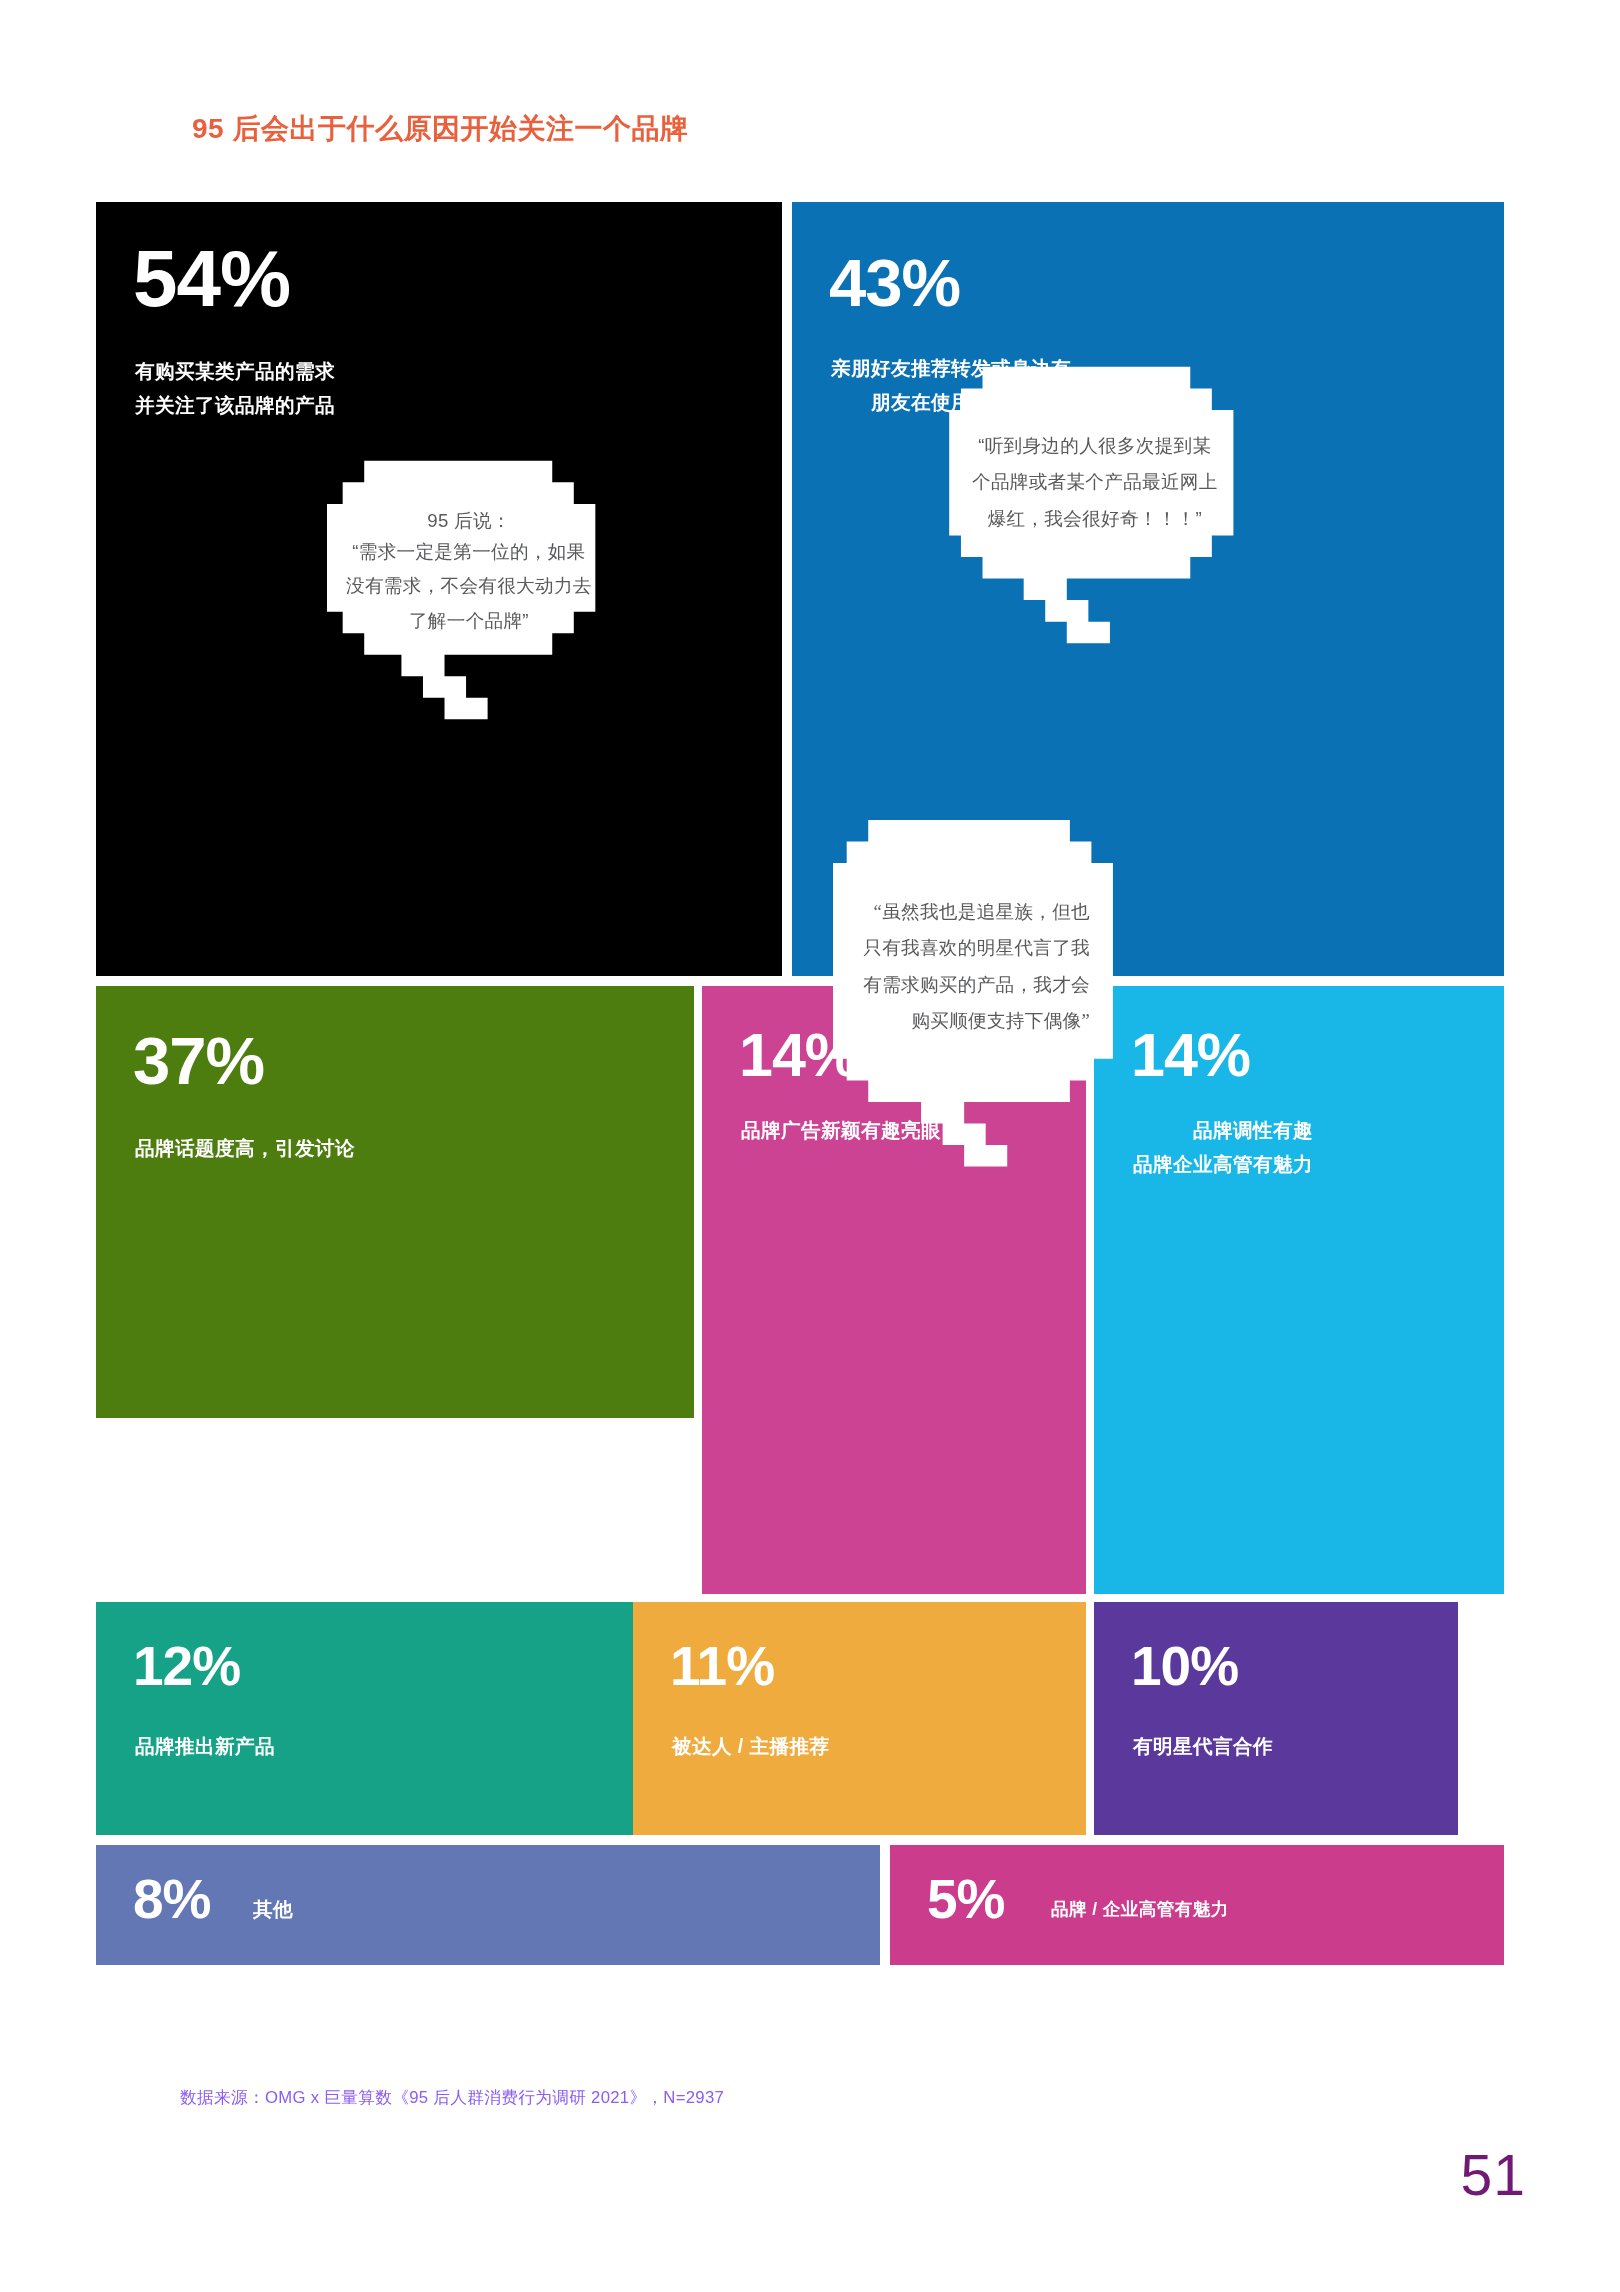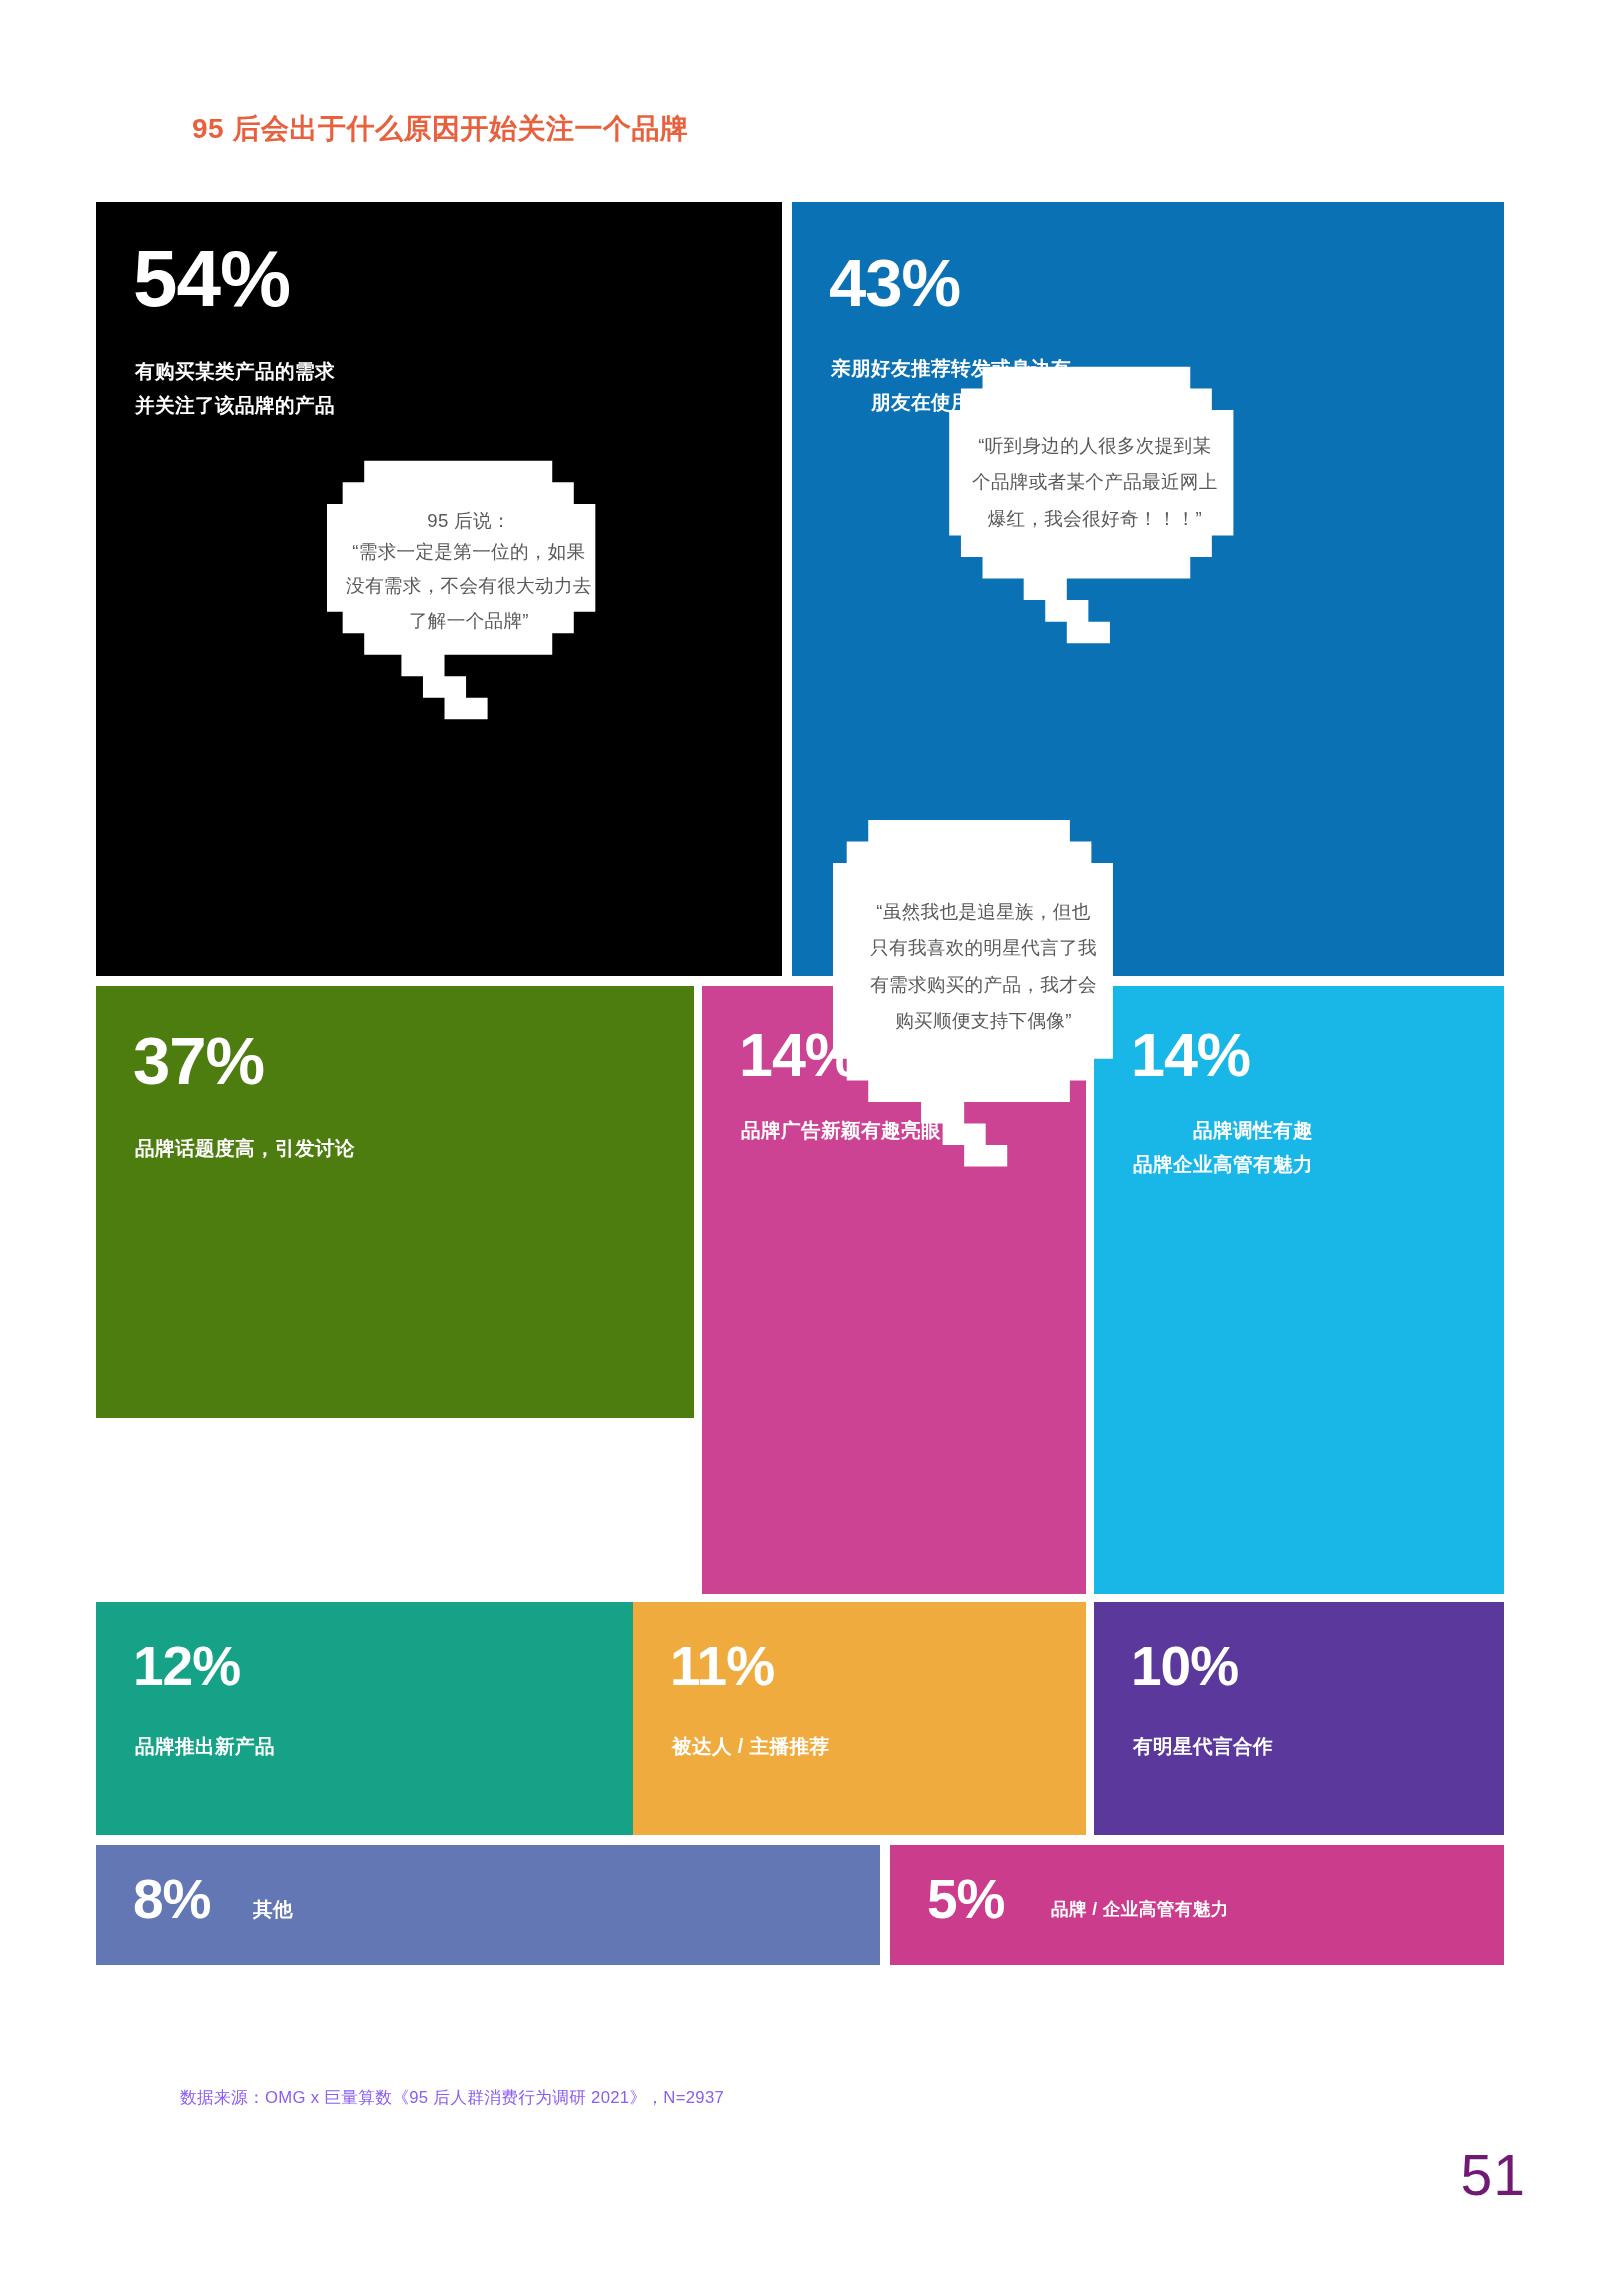--- a/index.html
+++ b/index.html
@@ -145,21 +145,21 @@
   <div class="panel" style="left:0px; top:1400px; width:606px; height:233px; background:#16A287;">
     <div class="pct pct-sm" style="left:37px; top:37px;">12%</div>
     <div class="cap" style="left:39px; top:127px;">品牌推出新产品</div>
   </div>
 
   <div class="panel" style="left:537px; top:1400px; width:453px; height:233px; background:#F0AB3E;">
     <div class="pct pct-sm" style="left:37px; top:37px;">11%</div>
     <div class="cap" style="left:39px; top:127px;">被达人 / 主播推荐</div>
   </div>
 
-  <div class="panel" style="left:998px; top:1400px; width:410px; height:233px; background:#5B389B;">
+  <div class="panel" style="left:998px; top:1400px; width:364px; height:233px; background:#5B389B;">
     <div class="pct pct-sm" style="left:37px; top:37px;">10%</div>
     <div class="cap" style="left:39px; top:127px;">有明星代言合作</div>
   </div>
 
   <div class="panel" style="left:0px; top:1643px; width:784px; height:120px; background:#6377B5;">
     <div class="pct pct-sm" style="left:37px; top:27.4px;">8%</div>
     <div class="cap" style="left:157px; top:47px;">其他</div>
   </div>
 
   <div class="panel" style="left:794px; top:1643px; width:614px; height:120px; background:#CC3C8C;">
@@ -198,21 +198,21 @@
 
   <div class="bubble" style="left:737px; top:608px; width:323px; height:392px;">
     <svg class="bubble-svg" width="323" height="392" viewBox="0 0 330 400">
       <path fill="#ffffff" d="
         M 58 10 L 242 10 L 242 32 L 264 32 L 264 54 L 286 54 L 286 254
         L 264 254 L 264 276 L 242 276 L 242 298 L 134 298 L 134 320
         L 156 320 L 156 342 L 178 342 L 178 364 L 134 364 L 134 342
         L 112 342 L 112 320 L 90 320 L 90 298 L 36 298 L 36 276
         L 14 276 L 14 254 L 0 254 L 0 54 L 14 54 L 14 32 L 36 32 L 36 10 Z"></path>
     </svg>
-    <div class="bubble-text" style="left:22px; top:84px; width:257px; text-align:center; line-height:1.95;">“虽然我也是追星族，但也
+    <div class="bubble-text" style="left:0; top:84px; width:257px; text-align:right; line-height:1.95;font-family:Liberation Serif, serif;">“虽然我也是追星族，但也
 只有我喜欢的明星代言了我
 有需求购买的产品，我才会
 购买顺便支持下偶像”</div>
   </div>
 
 </div>
 
 <div class="source">数据来源：OMG x 巨量算数《95 后人群消费行为调研 2021》，N=2937</div>
 <div class="page-num">51</div>
 

